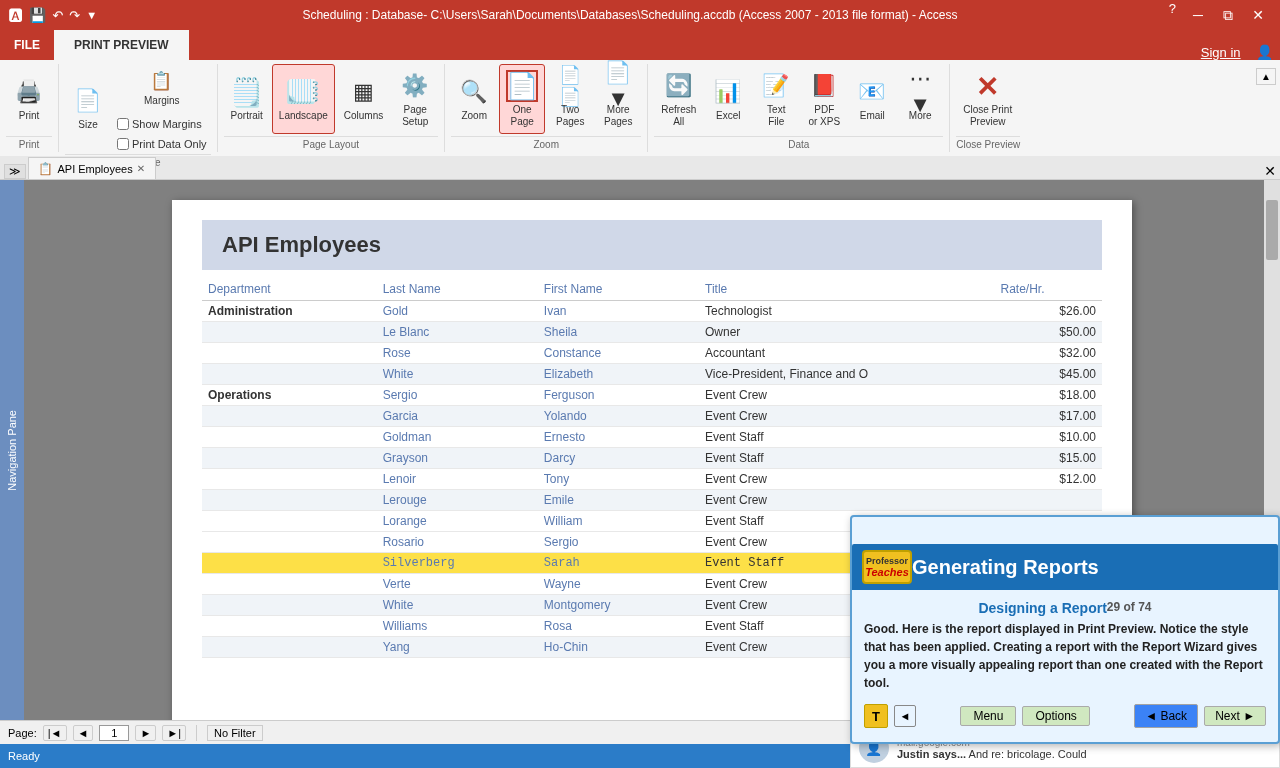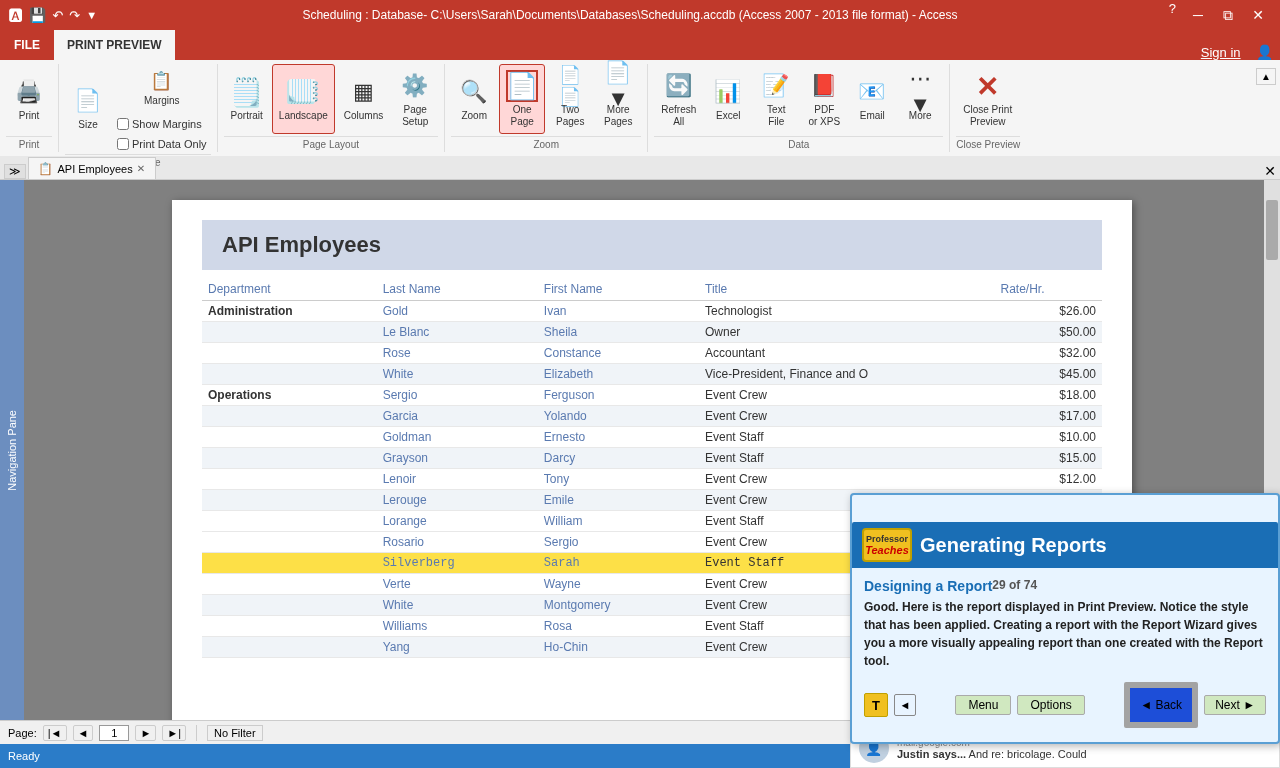--- a/index.html
+++ b/index.html
@@ -22,21 +22,21 @@
       background: none; border: none; color: white; font-size: 14px; cursor: pointer;
       width: 28px; height: 28px; display: flex; align-items: center; justify-content: center;
     }
     .ribbon-tabs {
       display: flex;
       background: #c0392b;
       height: 30px;
       align-items: flex-end;
     }
     .ribbon-tab {
-      padding: 4px 13px;
+      padding: 4px 20px;
       font-size: 12px;
       cursor: pointer;
       color: #fff;
       background: none;
       border: none;
       height: 30px;
     }
     .ribbon-tab.active {
       background: #f5f5f5;
       color: #333;
@@ -255,38 +255,38 @@
       border-radius: 4px;
       z-index: 1000;
       box-shadow: 2px 2px 8px rgba(0,0,0,0.3);
     }
     .professor-header {
       background: #1a6eb5;
       color: white;
       padding: 6px 10px;
       display: flex;
       align-items: center;
-      gap: 8px;
+      gap: 0;
       border-radius: 2px 2px 0 0;
       margin-top: 27px;
     }
     .professor-logo {
       width: 50px; height: 34px;
       background: #f0c020;
       border-radius: 4px;
       display: flex; align-items: center; justify-content: center;
       font-weight: bold; font-size: 11px; color: #333;
       flex-direction: column;
       border: 2px solid #c0a000;
     }
     .professor-logo-top { font-size: 9px; color: #333; font-weight: bold; }
     .professor-logo-main { font-size: 13px; font-weight: bold; color: #c00; }
     .professor-title { font-size: 20px; font-weight: bold; }
     .professor-body { padding: 10px 12px; }
-    .professor-subtitle { color: #1a6eb5; font-size: 14px; font-weight: bold; margin-bottom: 4px; display: flex; justify-content: flex-start; }
+    .professor-subtitle { color: #1a6eb5; font-size: 14px; font-weight: bold; margin-bottom: 4px; display: flex; justify-content: center; }
     .professor-counter { color: #555; font-size: 12px; }
     .professor-text { font-size: 12px; color: #222; line-height: 1.5; margin-bottom: 8px; }
     .professor-text strong { font-weight: bold; }
     .professor-controls {
       display: flex;
       align-items: center;
       gap: 6px;
       padding: 4px 0;
     }
     .prof-t-btn {
@@ -301,21 +301,21 @@
     }
     .prof-action-btn {
       background: #d0e8c0; border: 1px solid #aaa; padding: 2px 12px;
       cursor: pointer; font-size: 12px; border-radius: 2px;
     }
     .prof-next-btn {
       background: #d0e8c0; border: 1px solid #aaa; padding: 2px 10px;
       cursor: pointer; font-size: 12px; border-radius: 2px; display: flex; align-items: center; gap: 2px;
     }
     .prof-back-btn {
-      background: #1d4ed8; border: 6px solid #a3a3a3; padding: 10px 10px;
+      background: #3b82f6; border: 1px solid #a3a3a3; padding: 4px 10px;
       cursor: pointer; font-size: 12px; border-radius: 2px; display: flex; align-items: center; gap: 2px;
     }
     .spacer { flex: 1; }
 
     
     .gmail-notification {
       position: fixed;
       bottom: 0;
       right: 0;
       width: 430px;

